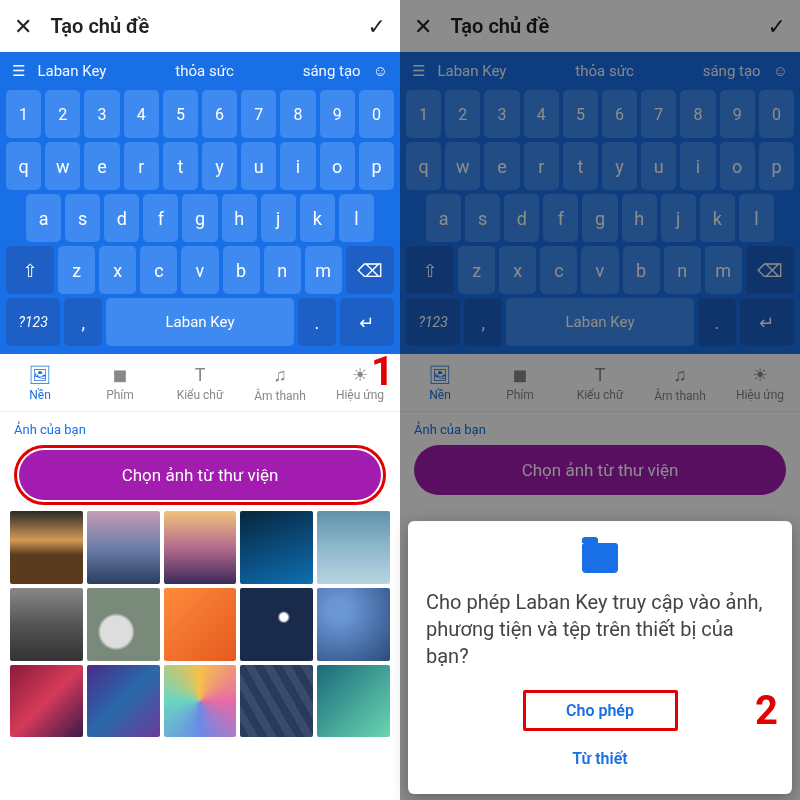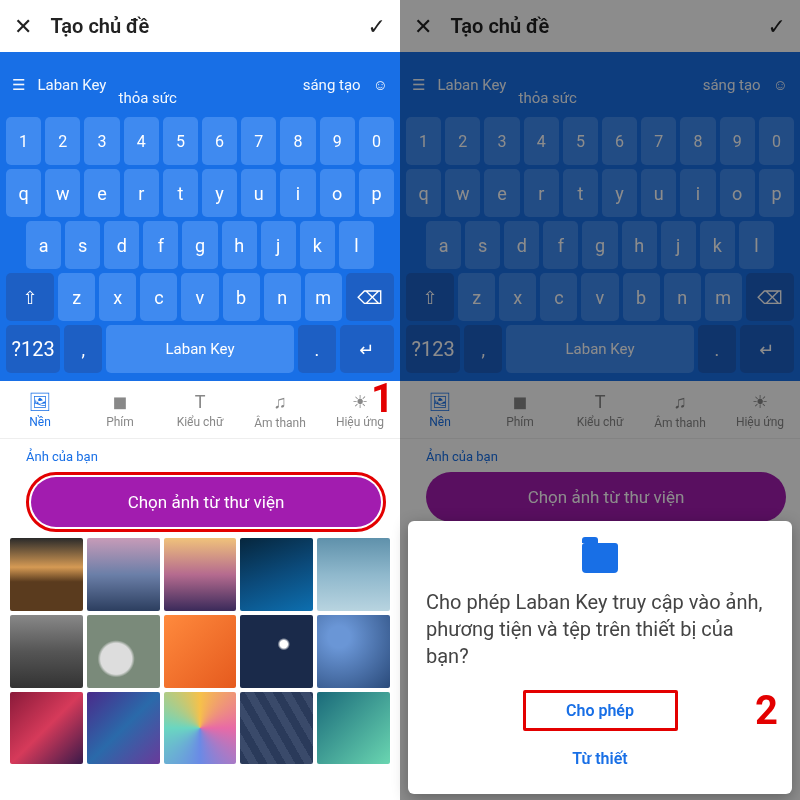--- a/index.html
+++ b/index.html
@@ -8,39 +8,39 @@
   .pane.dim::after { content:""; position:absolute; inset:0; background: rgba(0,0,0,0.45); z-index: 50; pointer-events:none; }
 
   .topbar { height:52px; display:flex; align-items:center; padding:0 14px; color:#222; }
   .topbar .title { font-size:20px; font-weight:600; margin-left:18px; flex:1; }
   .x-icon, .chk-icon { font-size:22px; color:#222; }
 
   .keyboard { background:#186fe6; color:#fff; padding:6px 4px 4px 4px; }
   .kb-top { display:flex; align-items:center; padding:4px 8px 6px 8px; font-size:15px; }
   .kb-top span { opacity:0.95; }
   .kb-top .word { margin:0 12px; }
-  .kb-top .grow { flex:1; text-align:left;margin-top:27px; }
+  .kb-top .grow { flex:1; text-align:center; }
   .kb-row { display:flex; gap:4px; margin:4px 2px; }
   .key { flex:1; background:#3f8af0; border-radius:5px; height:48px; display:flex; align-items:center; justify-content:center; font-size:18px; color:#fff; position:relative; }
   .kb-row.num .key { font-size:16px; }
   .kb-row.r3 { padding: 0 20px; }
   .kb-row.r4 .key.shift, .kb-row.r4 .key.del { flex:1.3; background:#1d5fc4; }
   .kb-row.r5 .key.space { flex:4.5; font-size:15px; }
   .kb-row.r5 .key.sym, .kb-row.r5 .key.enter, .kb-row.r5 .key.dot, .kb-row.r5 .key.mic { background:#1d5fc4; }
-  .kb-row.r5 .key.sym { flex:1.3; font-size:20px;}
+  .kb-row.r5 .key.sym { flex:1.3; font-size:14px;font-style:italic;}
   .kb-row.r5 .key.mic { flex:0.9; }
   .kb-row.r5 .key.dot { flex:0.9; }
   .kb-row.r5 .key.enter { flex:1.3; }
 
   .tabs { display:flex; border-bottom:1px solid #eee; position:relative;}
   .tab { flex:1; text-align:center; padding:10px 0 8px 0; font-size:12px; color:#888; }
   .tab.active { color:#186fe6; }
   .tab .ticon { font-size:18px; display:block; margin-bottom:3px; }
 
-  .section { padding:10px 14px 6px 26px; }
+  .section { padding:10px 14px 6px 14px; }
   .sec-title { color:#186fe6; font-size:13px; margin-bottom:8px; }
   .pill-btn { width:100%; background:#a21caf; border:none; color:#fff; border-radius:26px; height:50px; font-size:17px; display:flex; align-items:center; justify-content:center; }
   .highlight-pill { border:3px solid #e30000; border-radius:30px; padding:2px; }
   .gallery { display:grid; grid-template-columns:repeat(5,1fr); gap:4px; padding:0 10px; }
   .thumb { aspect-ratio:1/1; border-radius:2px; }
   .thumb.nature1 { background: linear-gradient(to top,#5a3b1e 40%,#d59a54 60%,#2a2a2a); }
   .thumb.city { background: linear-gradient(to top,#2c3e5f,#6b7fa8,#c79bb8); }
   .thumb.sunset { background: linear-gradient(to top,#3a2a5a,#b56b8f,#f0c27b); }
   .thumb.wave { background: linear-gradient(160deg,#06263d,#0b4a7a,#0d6fb0); }
   .thumb.clouds { background: linear-gradient(to top,#b8d4e0,#8fb8cc,#5f91ab); }

